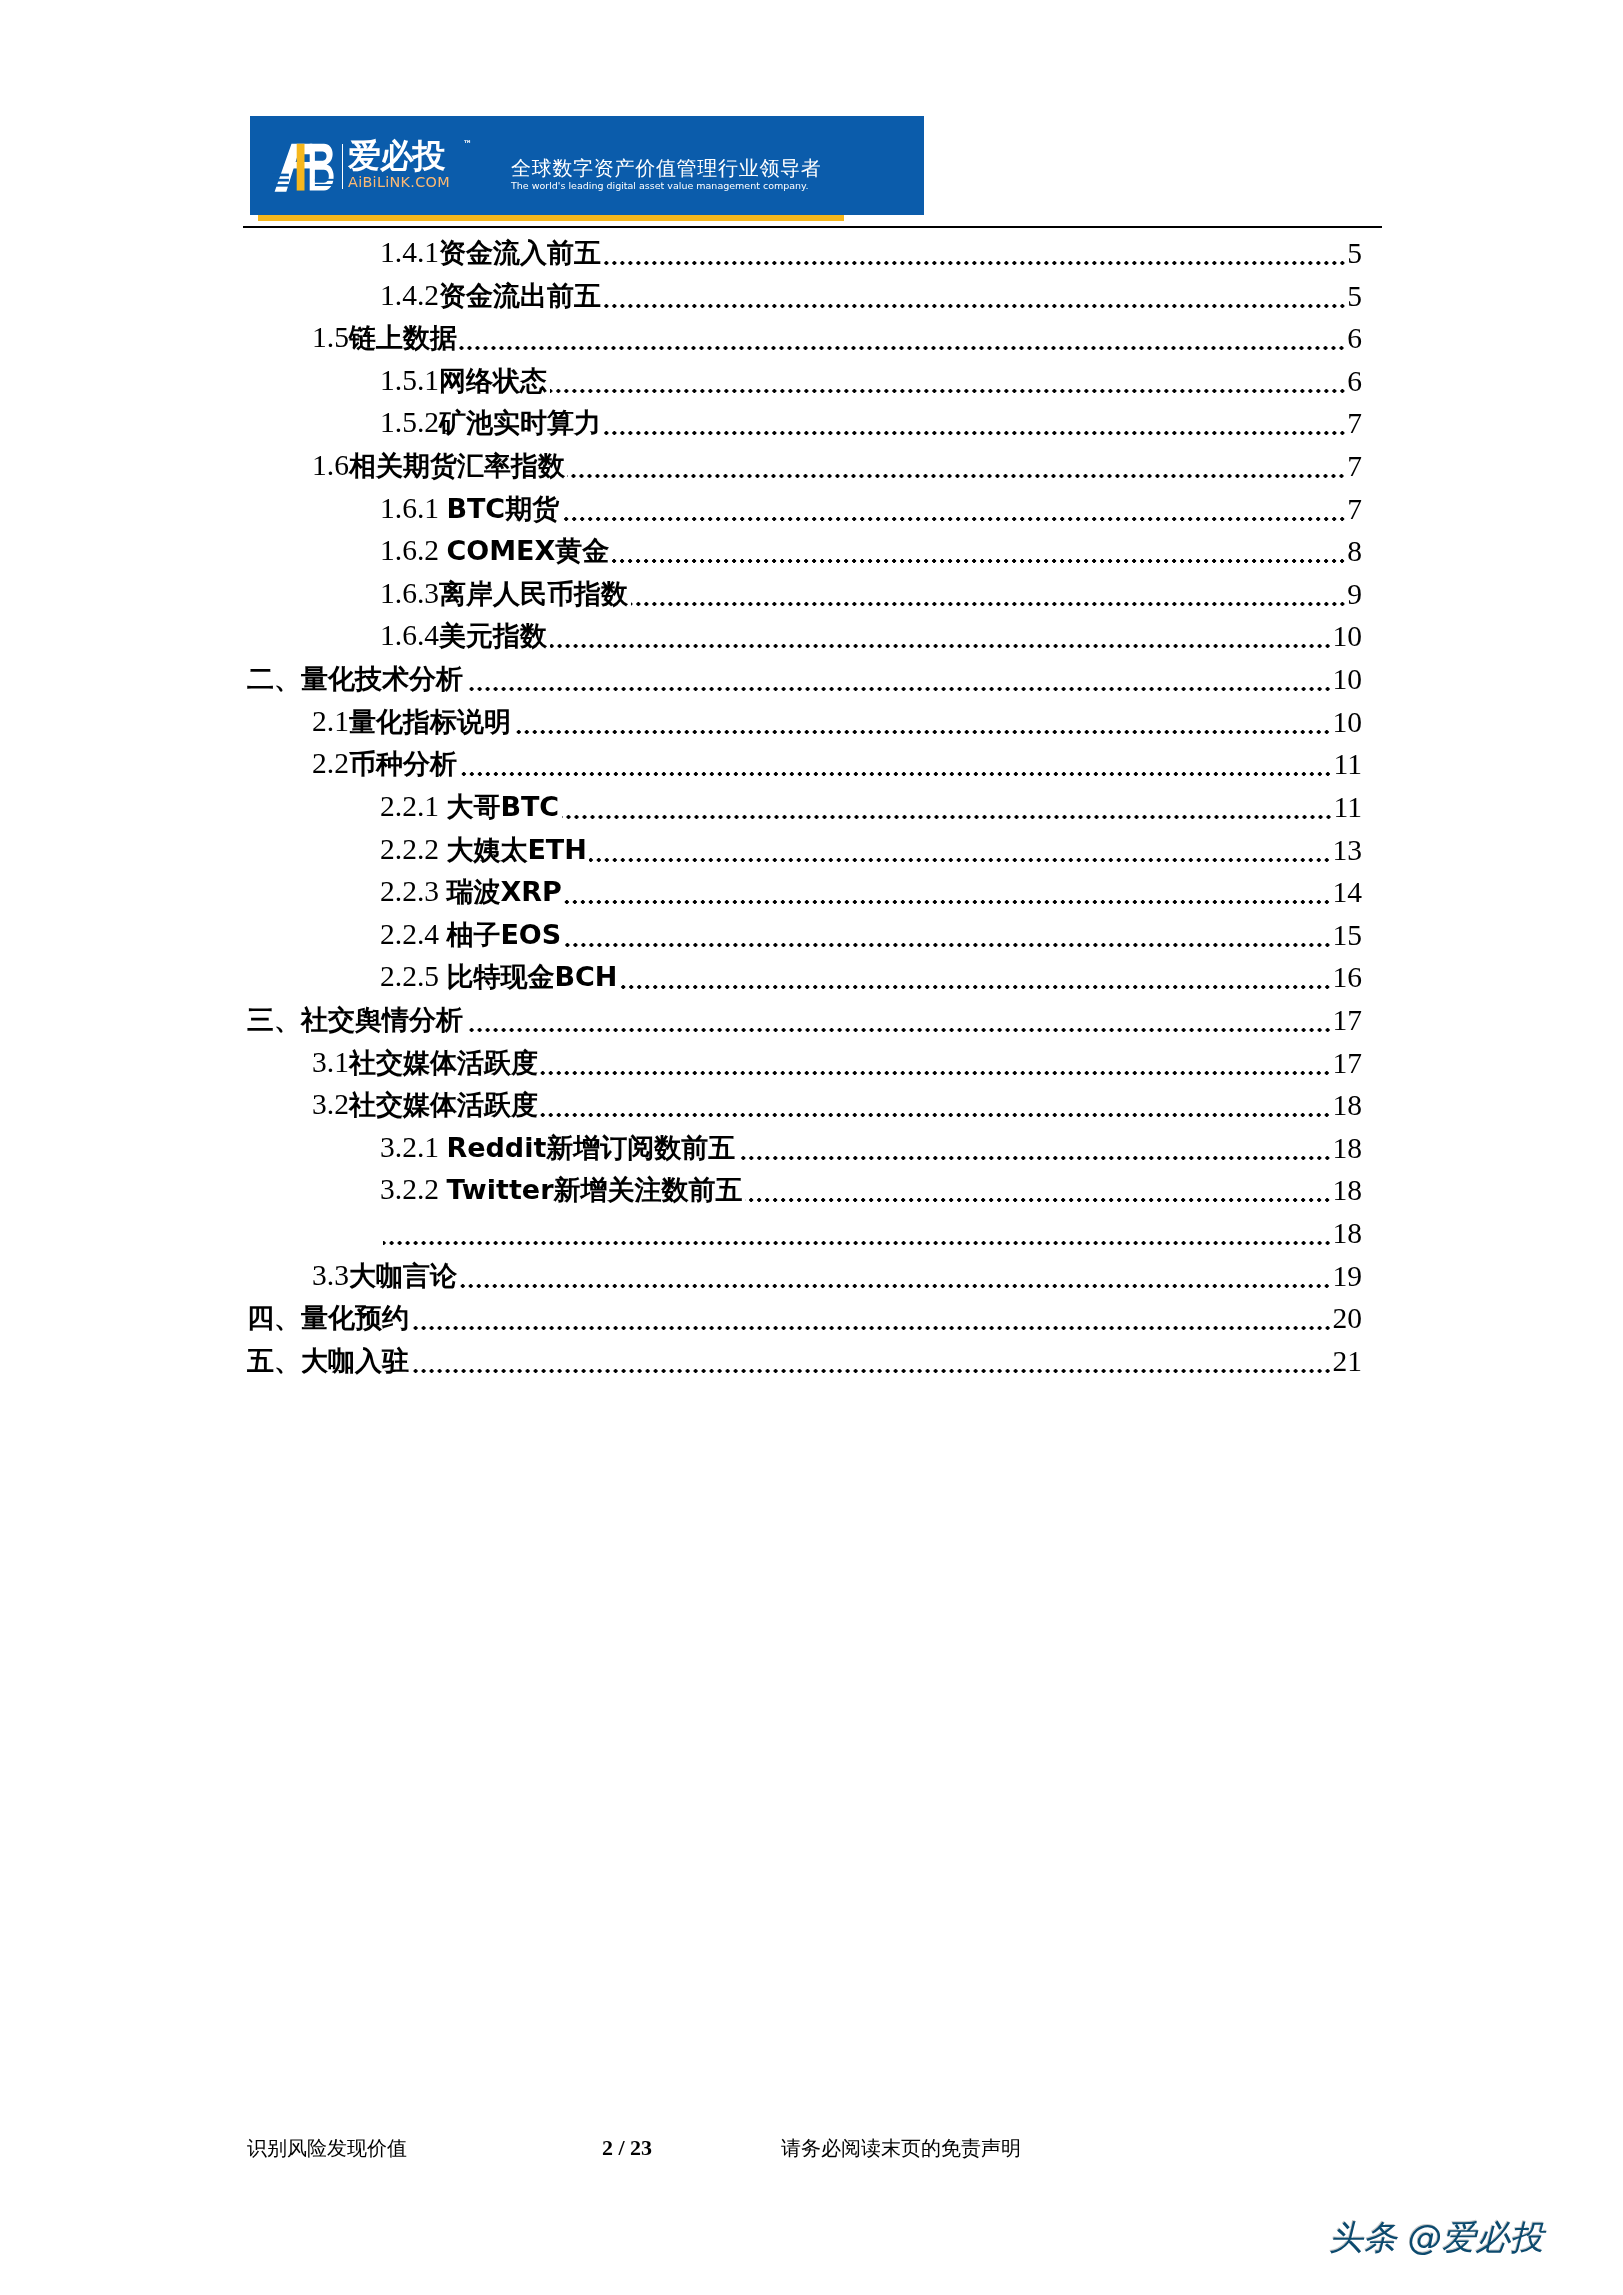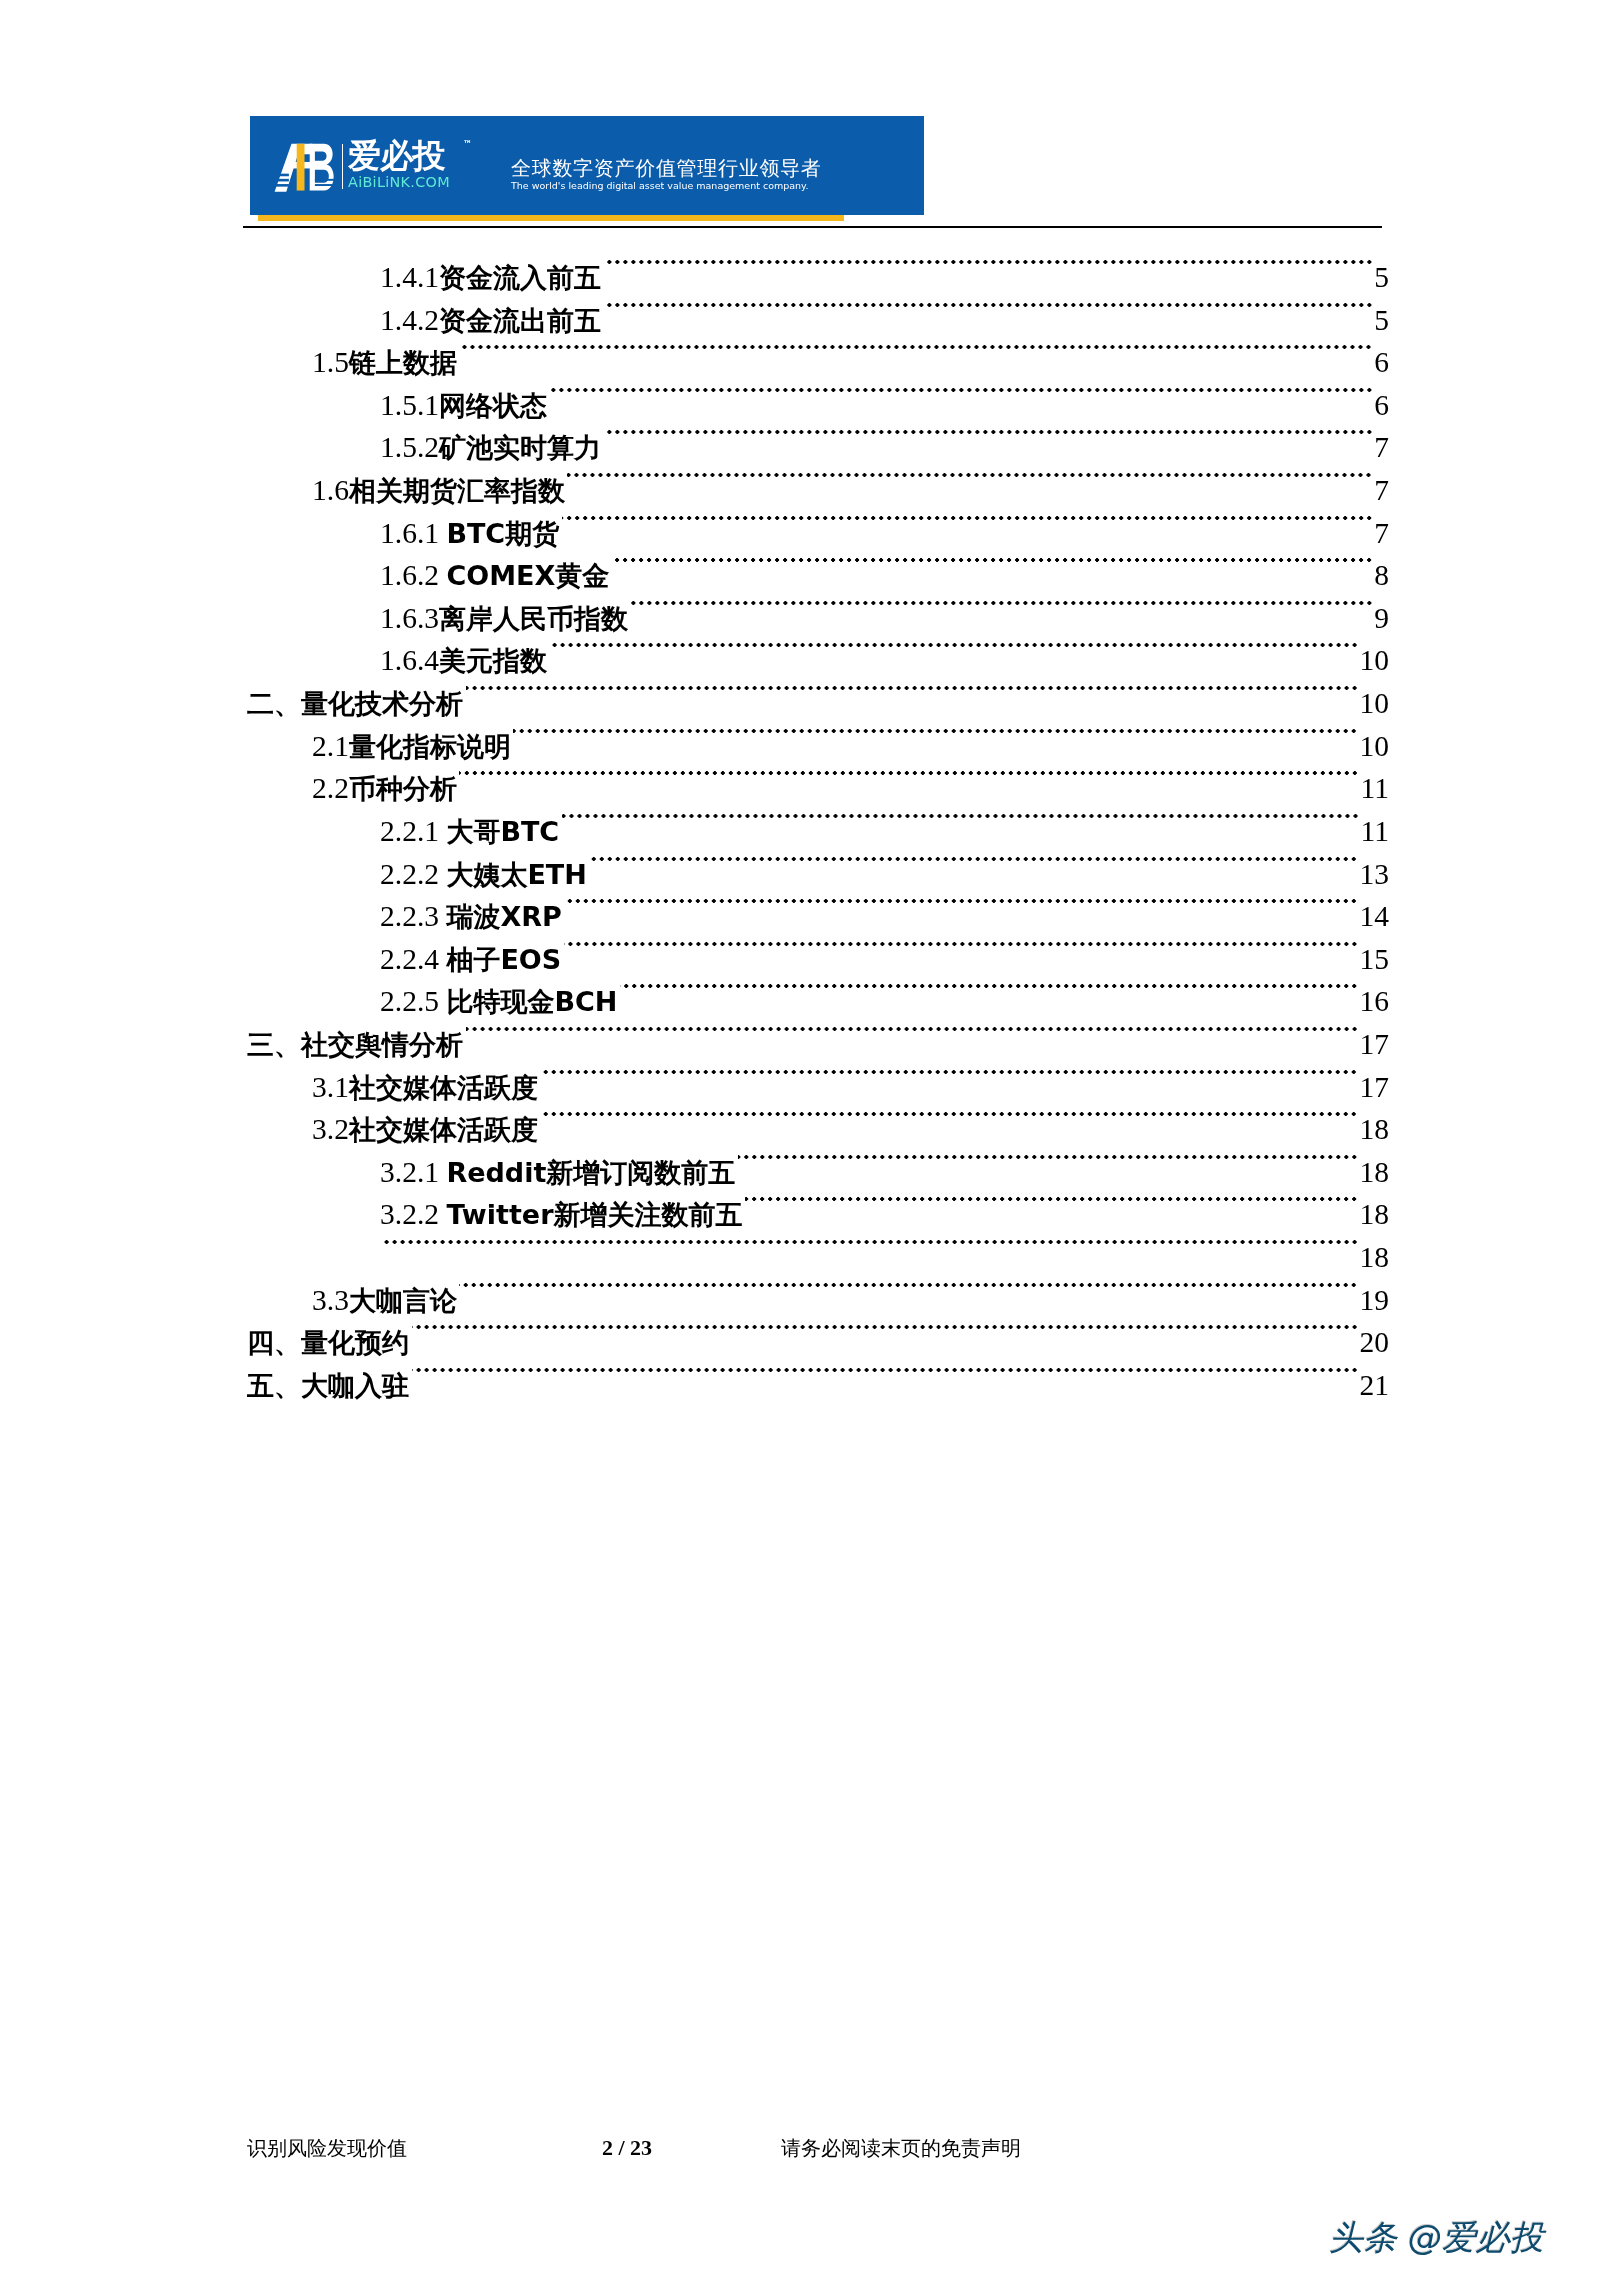--- a/index.html
+++ b/index.html
@@ -19,40 +19,40 @@
   .logo-divider { position: absolute; left: 92px; top: 27.5px; width: 1.3px; height: 45px; background: #ffffff; }
   .brand-cn {
     position: absolute; left: 98px; top: 21px; color: #fff;
     font-family: "DejaVu Sans", sans-serif; font-weight: bold; font-size: 33px; line-height: 37px; letter-spacing: -0.7px;
   }
   .brand-tm {
     position: absolute; left: 213px; top: 22px; color: #fff;
     font-family: "DejaVu Sans", sans-serif; font-weight: bold; font-size: 9.2px;
   }
   .brand-en {
-    position: absolute; left: 98px; top: 59px; color: #5eead4;
+    position: absolute; left: 98px; top: 59px; color: #fdba74;
     font-family: "DejaVu Sans", sans-serif; font-size: 14.4px; line-height: 15.7px; letter-spacing: 0.3px;
   }
   .tagline-cn {
     position: absolute; left: 261px; top: 41px; color: #fff;
     font-family: "DejaVu Sans", sans-serif; font-size: 20px; line-height: 22px; letter-spacing: 0.7px;
   }
   .tagline-en {
     position: absolute; left: 261px; top: 65px; color: #fff;
     font-family: "DejaVu Sans", sans-serif; font-size: 9.5px; line-height: 10.5px; white-space: nowrap;
   }
   .header-rule {
     position: absolute; left: 243px; top: 226px; width: 1139px; height: 2px; background: #000;
   }
 
   
   .toc { position: absolute; left: 0; top: 230px; width: 1623px; }
   .toc-row {
-    position: absolute; height: 43px; display: flex; align-items: flex-start;
-    font-size: 29.5px; line-height: 34px; white-space: nowrap; right: 234px; margin-top: 30px;
+    position: absolute; height: 43px; display: flex; align-items: flex-end;
+    font-size: 29.5px; line-height: 34px; white-space: nowrap; right: 261px;
   }
   .toc-row.l1 { left: 247px; }
   .toc-row.l2 { left: 312px; }
   .toc-row.l3 { left: 380px; }
   .toc-title { flex: 0 0 auto; padding-bottom: 2.6px; }
   .toc-title .cn { font-family: "DejaVu Sans", sans-serif; font-size: 27px; }
   .toc-title .cn.b { font-weight: bold; }
   .toc-leader {
     flex: 1 1 auto; height: 3.9px; margin: 0 1.3px 8.5px 2.6px;
     background-image: radial-gradient(circle, #000 1.6px, transparent 1.8px);

